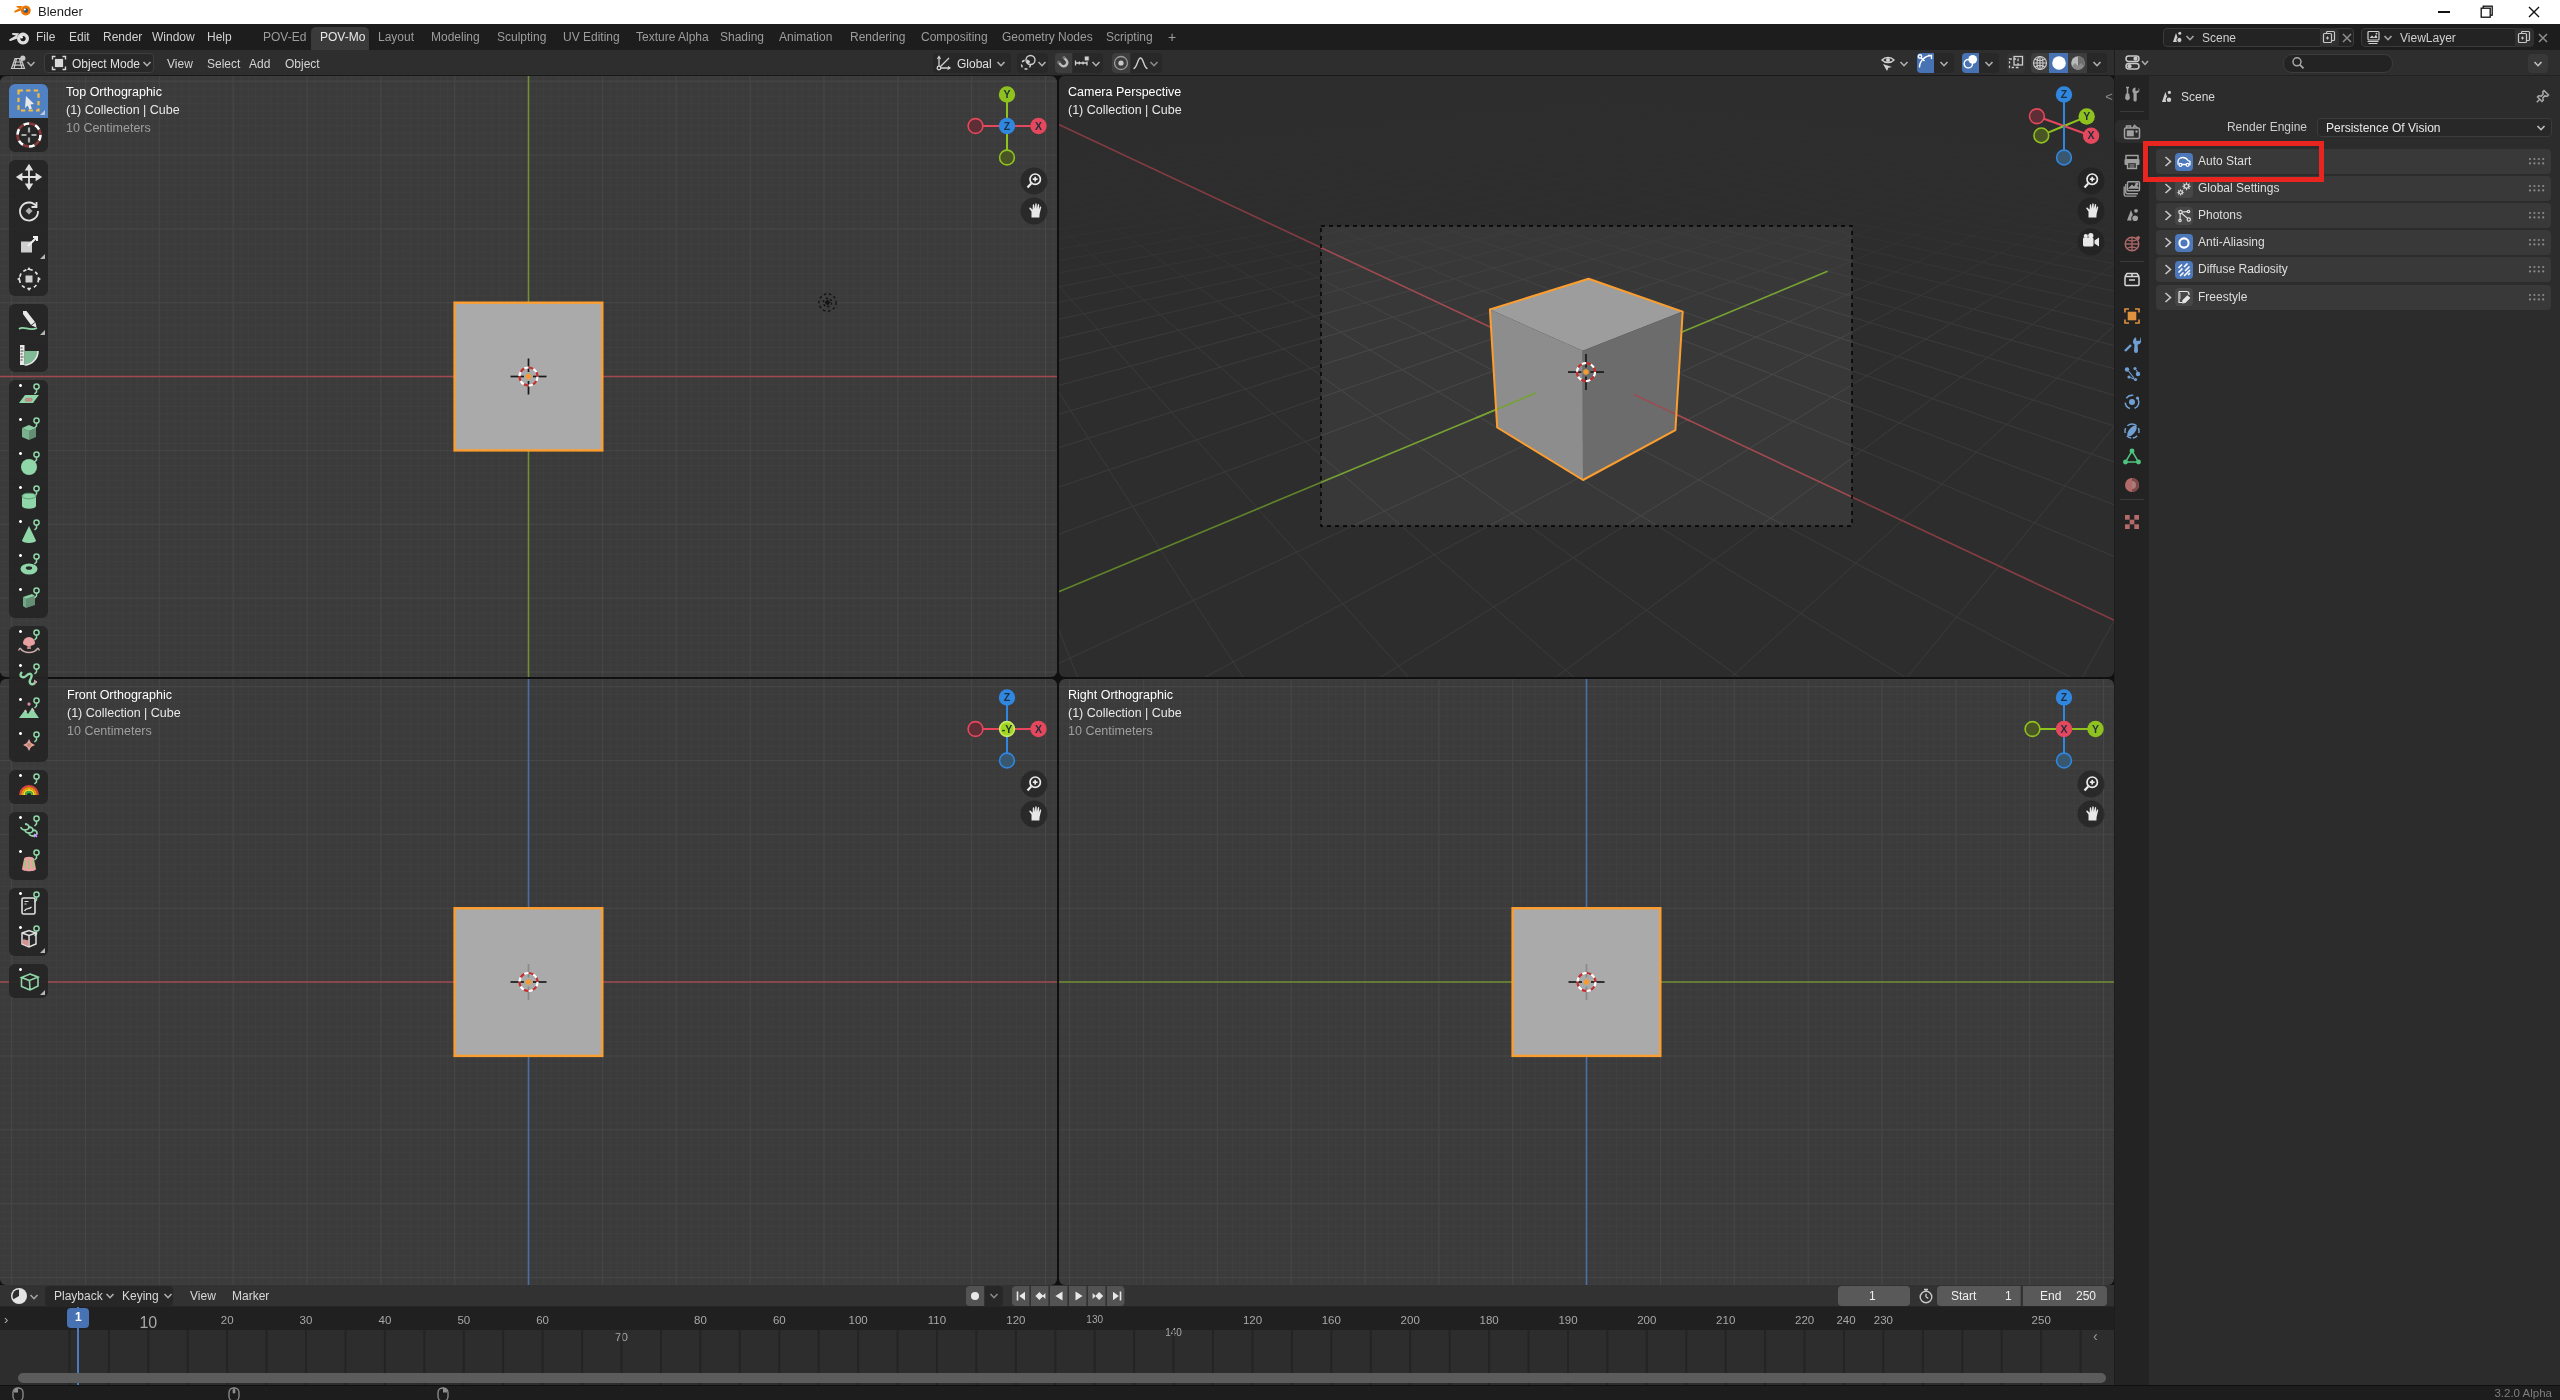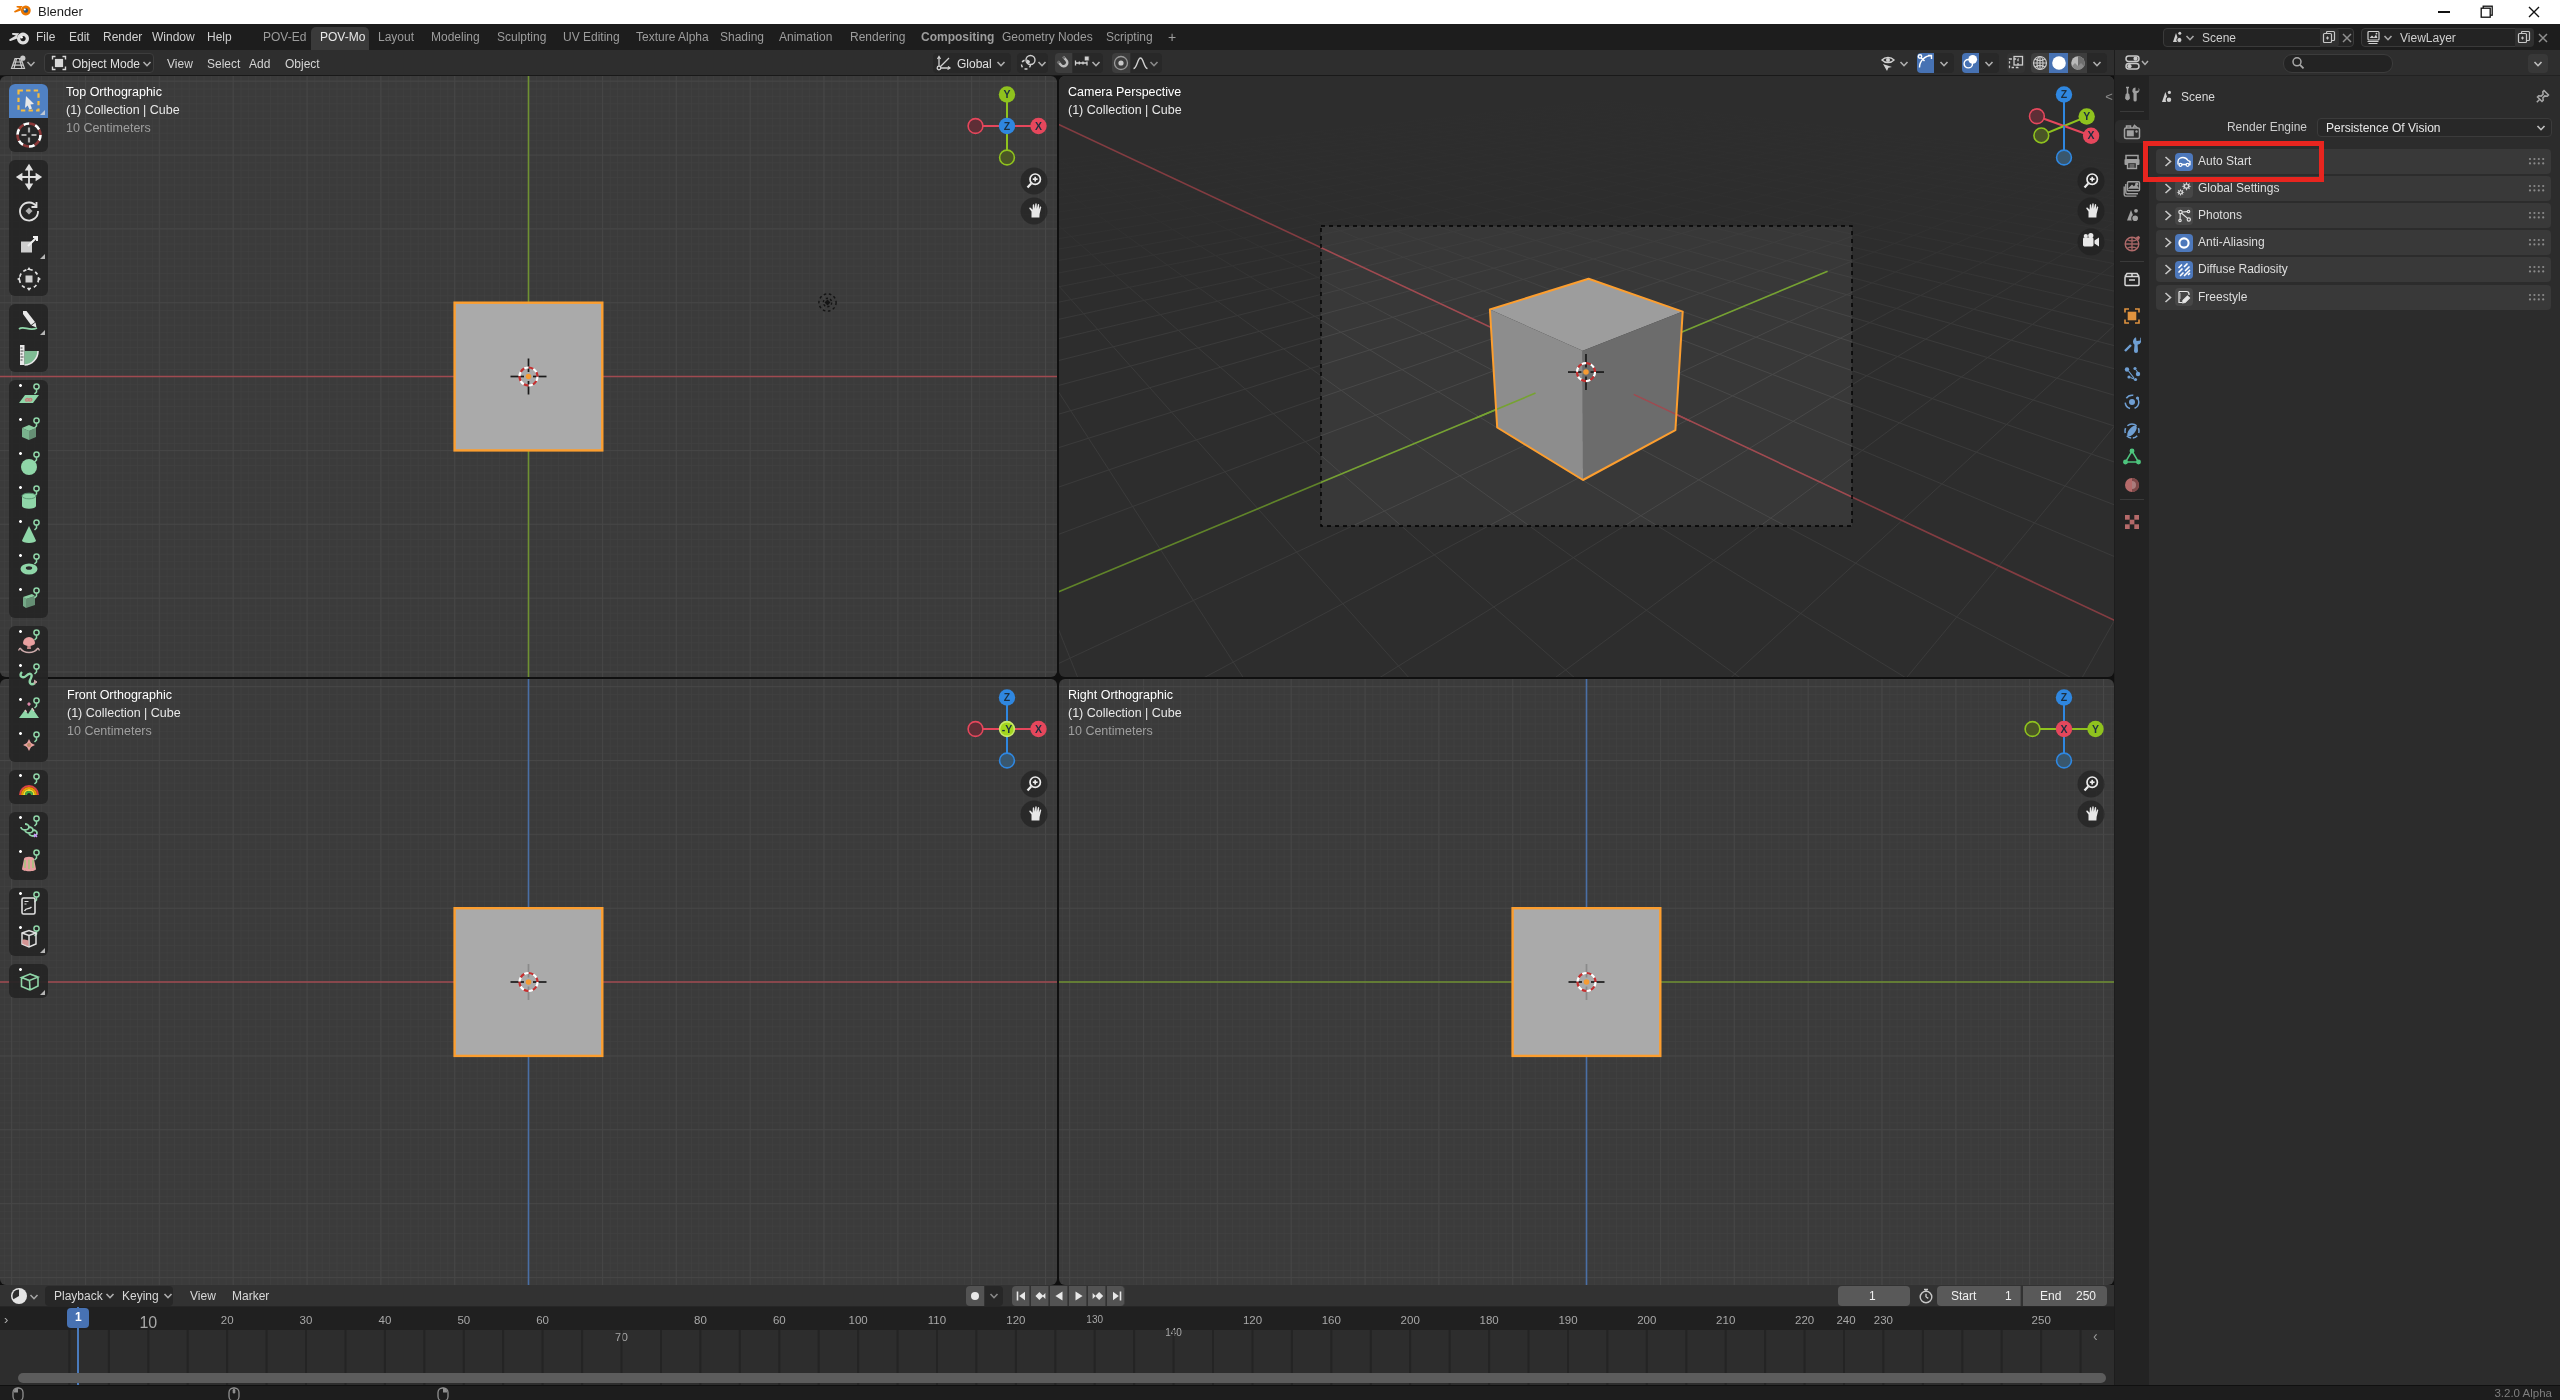--- a/index.html
+++ b/index.html
@@ -51,21 +51,21 @@
 <span style="position:absolute;left:263px;top:6px;font-size:12px;color:#9d9d9d;font-weight:normal;letter-spacing:0;white-space:nowrap">POV-Ed</span>
 <span style="position:absolute;left:320px;top:6px;font-size:12px;color:#e8e8e8;font-weight:normal;letter-spacing:0;white-space:nowrap">POV-Mo</span>
 <span style="position:absolute;left:378px;top:6px;font-size:12px;color:#9d9d9d;font-weight:normal;letter-spacing:0;white-space:nowrap">Layout</span>
 <span style="position:absolute;left:431px;top:6px;font-size:12px;color:#9d9d9d;font-weight:normal;letter-spacing:0;white-space:nowrap">Modeling</span>
 <span style="position:absolute;left:497px;top:6px;font-size:12px;color:#9d9d9d;font-weight:normal;letter-spacing:0;white-space:nowrap">Sculpting</span>
 <span style="position:absolute;left:563px;top:6px;font-size:12px;color:#9d9d9d;font-weight:normal;letter-spacing:0;white-space:nowrap">UV Editing</span>
 <span style="position:absolute;left:636px;top:6px;font-size:12px;color:#9d9d9d;font-weight:normal;letter-spacing:0;white-space:nowrap">Texture Alpha</span>
 <span style="position:absolute;left:720px;top:6px;font-size:12px;color:#9d9d9d;font-weight:normal;letter-spacing:0;white-space:nowrap">Shading</span>
 <span style="position:absolute;left:779px;top:6px;font-size:12px;color:#9d9d9d;font-weight:normal;letter-spacing:0;white-space:nowrap">Animation</span>
 <span style="position:absolute;left:850px;top:6px;font-size:12px;color:#9d9d9d;font-weight:normal;letter-spacing:0;white-space:nowrap">Rendering</span>
-<span style="position:absolute;left:921px;top:6px;font-size:12px;color:#9d9d9d;font-weight:bold;letter-spacing:0;white-space:nowrap">Compositing</span>
+<span style="position:absolute;left:921px;top:6px;font-size:12px;color:#9d9d9d;font-weight:normal;letter-spacing:0;white-space:nowrap">Compositing</span>
 <span style="position:absolute;left:1002px;top:6px;font-size:12px;color:#9d9d9d;font-weight:normal;letter-spacing:0;white-space:nowrap">Geometry Nodes</span>
 <span style="position:absolute;left:1106px;top:6px;font-size:12px;color:#9d9d9d;font-weight:normal;letter-spacing:0;white-space:nowrap">Scripting</span>
 <span style="position:absolute;left:1168px;top:5px;font-size:14px;color:#9d9d9d;font-weight:normal;letter-spacing:0;white-space:nowrap">+</span>
 <div class="abs" style="left:2163px;top:4px;width:191px;height:19px;background:#232323;border-radius:4px;border:1px solid #3a3a3a"></div>
     <span class="abs" style="left:2168px;top:6px">
       <svg width="16" height="15" viewBox="0 0 16 15" style="">
         <path d="M5 12 L8 3 L11 12 Z" fill="#cfcfcf"></path>
         <circle cx="11.4" cy="10" r="2.6" fill="#cfcfcf" stroke="#232323" stroke-width="1"></circle>
         <circle cx="11.8" cy="3.3" r="1.5" fill="#cfcfcf"></circle>
       </svg>

